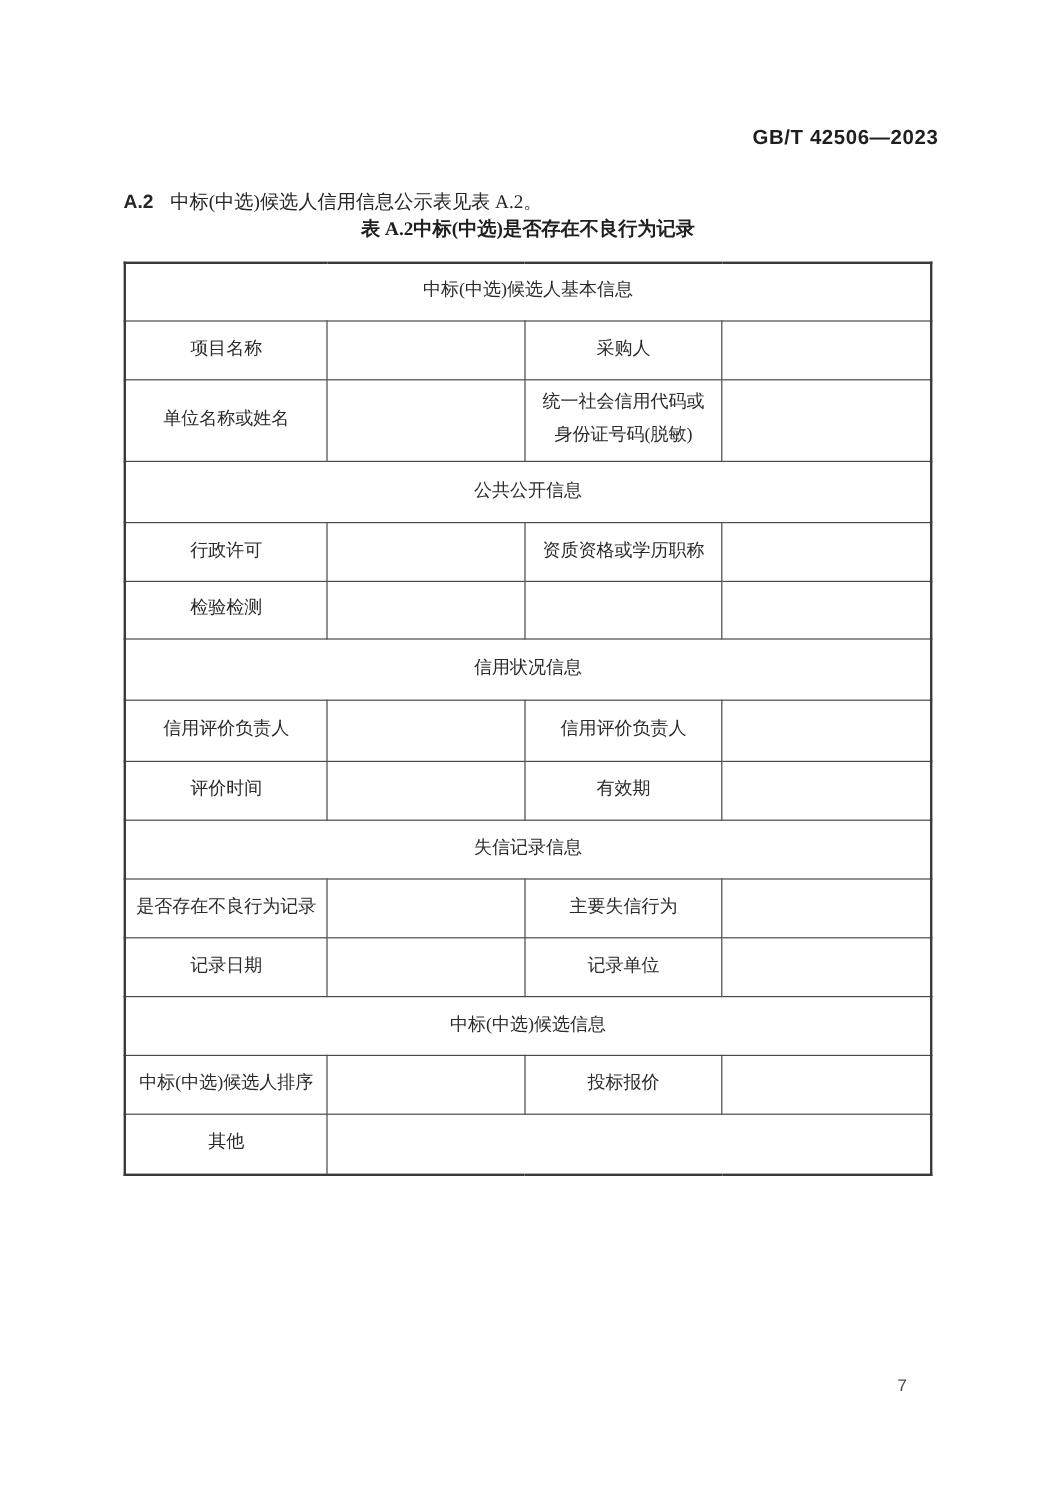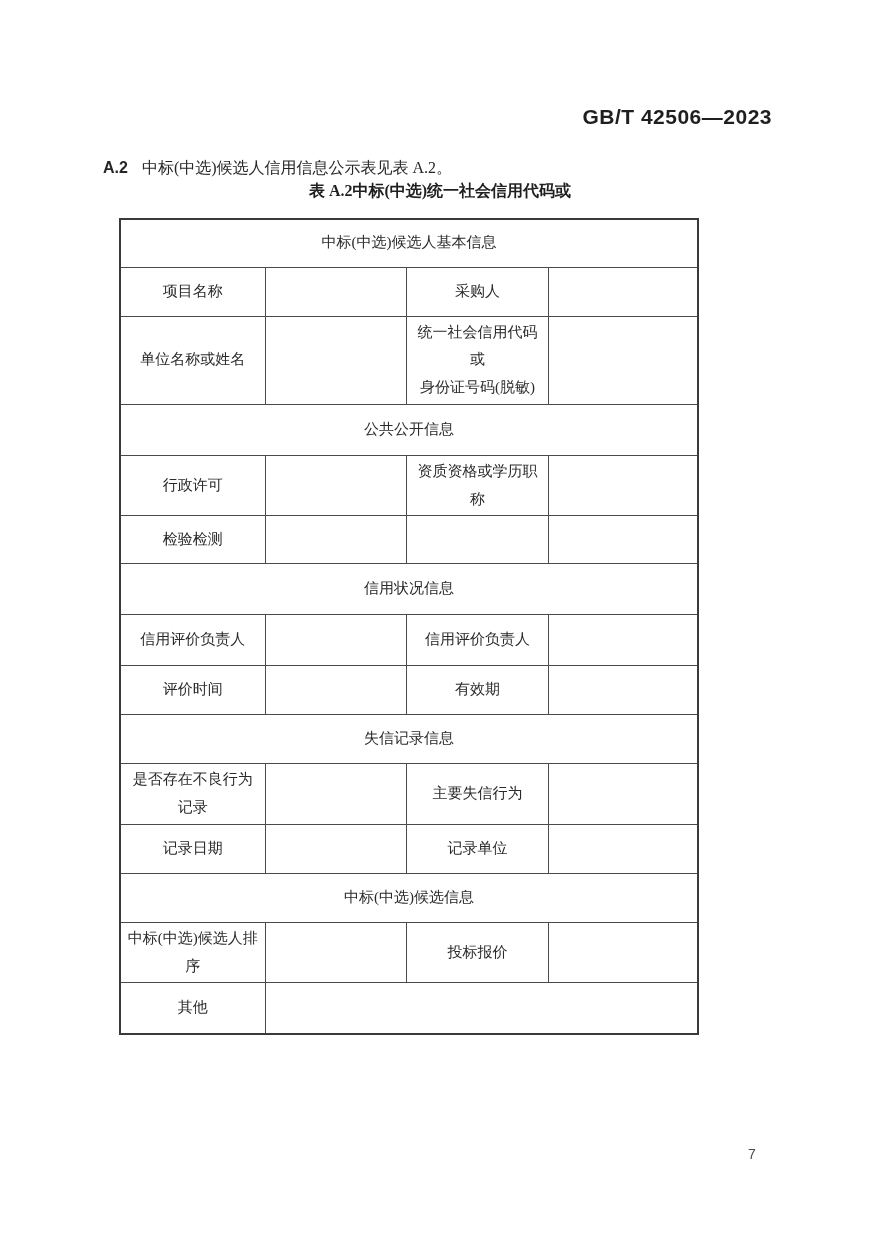--- a/index.html
+++ b/index.html
@@ -12,22 +12,22 @@
     width: 880px;
     height: 1242px;
     background: #ffffff;
     font-family: "Liberation Serif", "DejaVu Serif", serif;
     color: #262626;
     overflow: hidden;
   }
   .doc-header {
     position: absolute;
     top: 105px;
-    right: 108px;
-    font-size: 21px;
+    right: 98px;
+    font-size: 17px;
     font-weight: bold;
     letter-spacing: 0.5px;
     color: #1f1f1f;
     font-family: "Liberation Sans", "DejaVu Sans", sans-serif;
   }
   .intro {
     position: absolute;
     top: 142px;
     left: 103px;
     right: 92px;
@@ -47,22 +47,22 @@
     text-align: center;
     font-size: 16px;
     font-weight: bold;
     color: #1f1f1f;
   }
   .table-caption .caption-prefix {
   }
   table.form-table {
     position: absolute;
     top: 218px;
-    left: 119px;
-    width: 580px;
+    left: 103px;
+    width: 674px;
     border-collapse: collapse;
     table-layout: fixed;
     font-size: 15px;
     color: #2a2a2a;
   }
   table.form-table td {
     border: 1px solid #4a4a4a;
     text-align: center;
     vertical-align: middle;
     padding: 2px 6px;
@@ -89,21 +89,21 @@
 
 <div class="page">
 
   <div class="doc-header">GB/T 42506—2023</div>
 
   <p class="intro">
     <span class="clause-num">A.2</span><span>中标(中选)候选人信用信息公示表见表 A.2。</span>
   </p>
 
   <div class="table-caption">
-    <span class="caption-prefix">表 A.2</span><span>中标(中选)统一社会信用代码或</span>
+    <span class="caption-prefix">表 A.2</span><span>中标(中选)是否存在不良行为记录</span>
   </div>
 
   <table class="form-table">
     <colgroup>
       <col style="width:25.1%">
       <col style="width:24.5%">
       <col style="width:24.5%">
       <col style="width:25.9%">
     </colgroup>
     <tbody>

